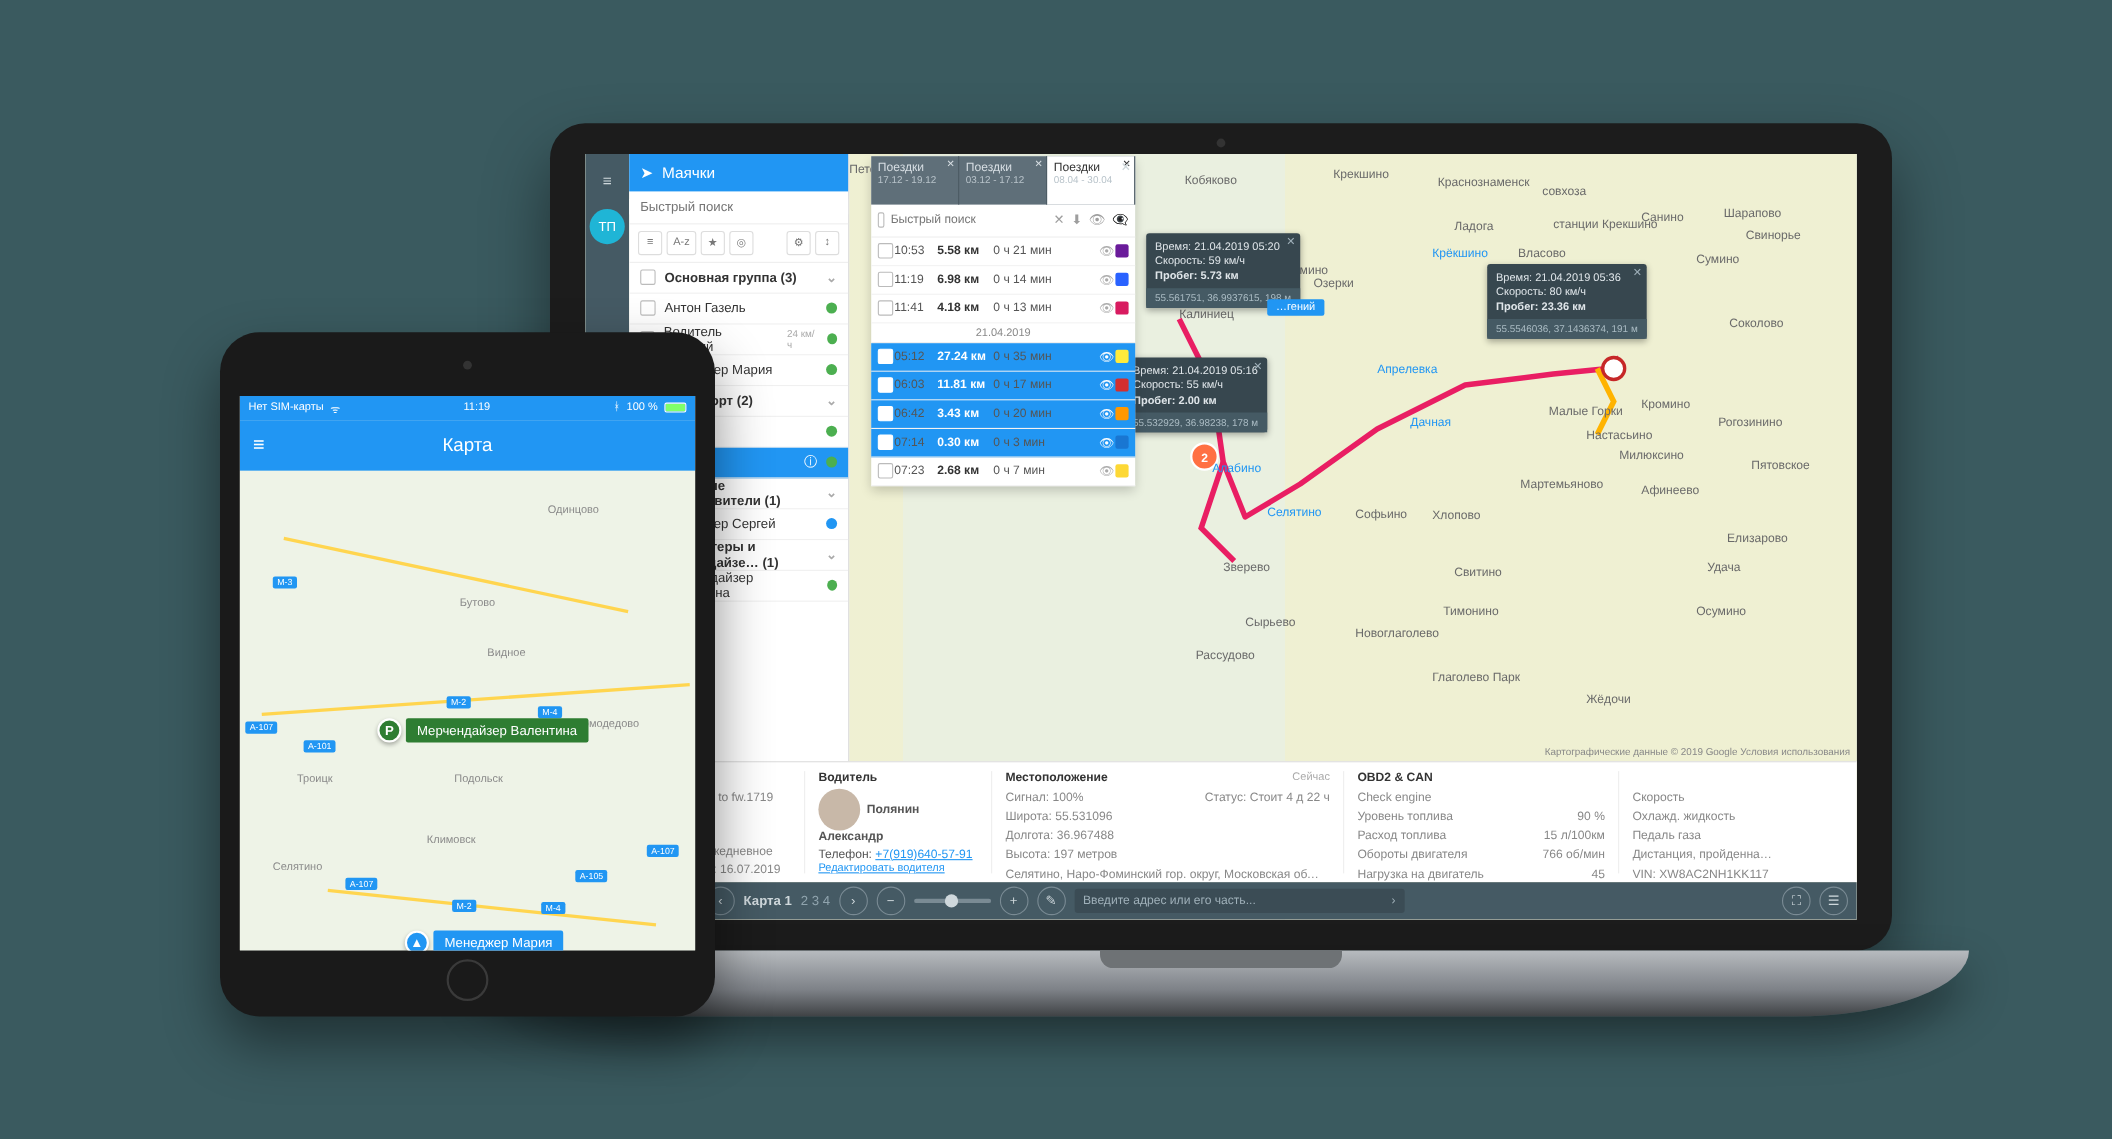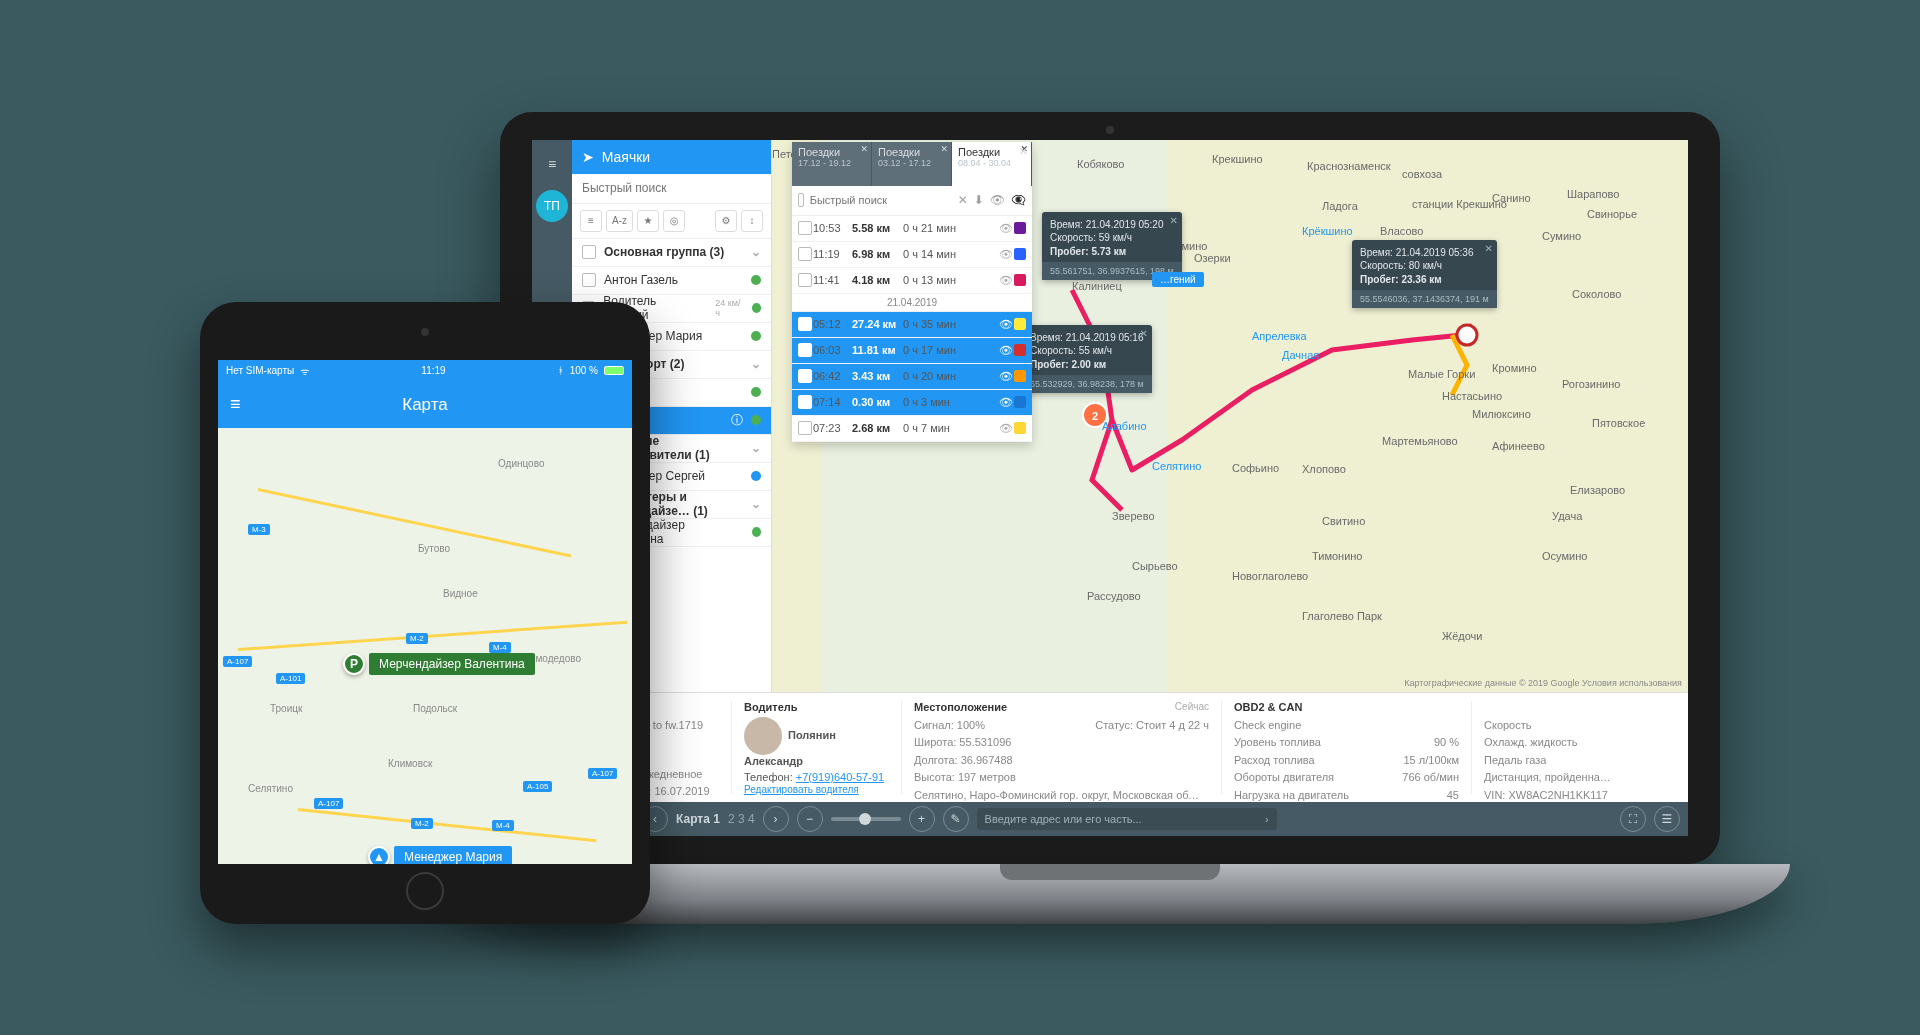--- a/index.html
+++ b/index.html
@@ -144,21 +144,21 @@
             <div class="place" style="left: 848px; top: 85px;">Власово</div>
             <div class="place" style="left: 1010px; top: 90px;">Сумино</div>
             <div class="place" style="left: 108px; top: 110px;">Тарасково</div>
             <div class="place" style="left: 190px; top: 128px;">Часцы</div>
             <div class="place" style="left: 630px; top: 100px;">Осумино</div>
             <div class="place" style="left: 662px; top: 112px;">Озерки</div>
             <div class="place" style="left: 540px; top: 140px;">Калиниец</div>
             <div class="place" style="left: 720px; top: 190px; color: rgb(33, 150, 243);">Апрелевка</div>
             <div class="place" style="left: 850px; top: 158px;">Миткино</div>
             <div class="place" style="left: 1040px; top: 148px;">Соколово</div>
-            <div class="place" style="left: 750px; top: 209px; color: rgb(33, 150, 243); text-align: right;">Дачная</div>
+            <div class="place" style="left: 750px; top: 238px; color: rgb(33, 150, 243); text-align: right;">Дачная</div>
             <div class="place" style="left: 876px; top: 228px;">Малые Горки</div>
             <div class="place" style="left: 960px; top: 222px;">Кромино</div>
             <div class="place" style="left: 910px; top: 250px;">Настасьино</div>
             <div class="place" style="left: 1030px; top: 238px;">Рогозинино</div>
             <div class="place" style="left: 940px; top: 268px;">Милюксино</div>
             <div class="place" style="left: 960px; top: 300px;">Афинеево</div>
             <div class="place" style="left: 1060px; top: 277px;">Пятовское</div>
             <div class="place" style="left: 570px; top: 280px; color: rgb(33, 150, 243);">Алабино</div>
             <div class="place" style="left: 850px; top: 295px;">Мартемьяново</div>
             <div class="place" style="left: 620px; top: 320px; color: rgb(33, 150, 243);">Селятино</div>
@@ -527,21 +527,21 @@
             <div class="t-place" style="left: 200px; top: 115px;">Бутово</div>
             <div class="t-place" style="left: 30px; top: 355px;">Селятино</div>
           </div>
         <div id="t-chips">
             <div class="chip-a" style="left: 30px; top: 96px;">М-3</div>
             <div class="chip-a" style="left: 5px; top: 228px;">А-107</div>
             <div class="chip-a" style="left: 58px; top: 245px;">А-101</div>
             <div class="chip-a" style="left: 188px; top: 205px;">М-2</div>
             <div class="chip-a" style="left: 271px; top: 214px;">М-4</div>
             <div class="chip-a" style="left: 96px; top: 370px;">А-107</div>
-            <div class="chip-a" style="left: 305px; top: 353px;">А-105</div>
+            <div class="chip-a" style="left: 305px; top: 363px;">А-105</div>
             <div class="chip-a" style="left: 193px; top: 390px;">М-2</div>
             <div class="chip-a" style="left: 274px; top: 392px;">М-4</div>
             <div class="chip-a" style="left: 370px; top: 340px;">А-107</div>
           </div>
         <div id="t-markers">
             <div class="marker" style="left: 125px; top: 225px;">
               <span class="pin" style="background:#2e7d32">P</span>
               <span class="lbl" style="background:#2e7d32">Мерчендайзер Валентина</span>
             </div>
             <div class="marker" style="left: 150px; top: 418px;">

